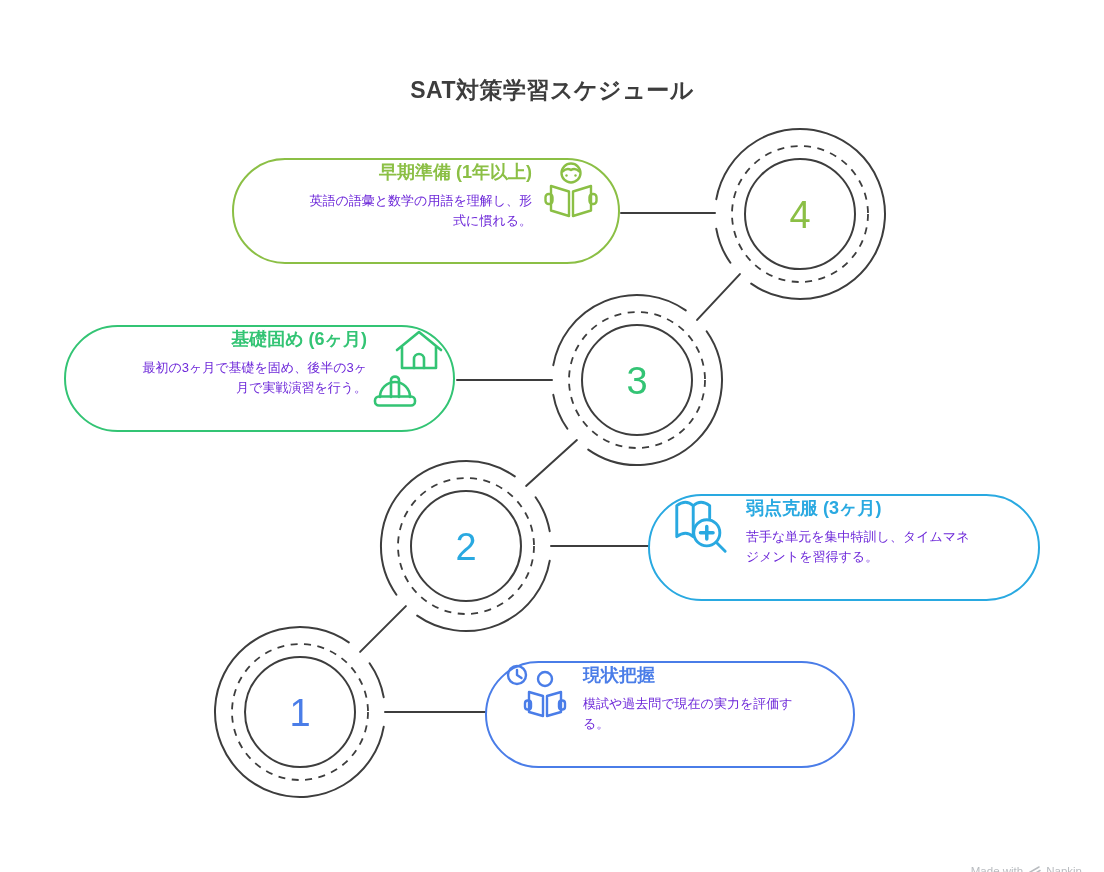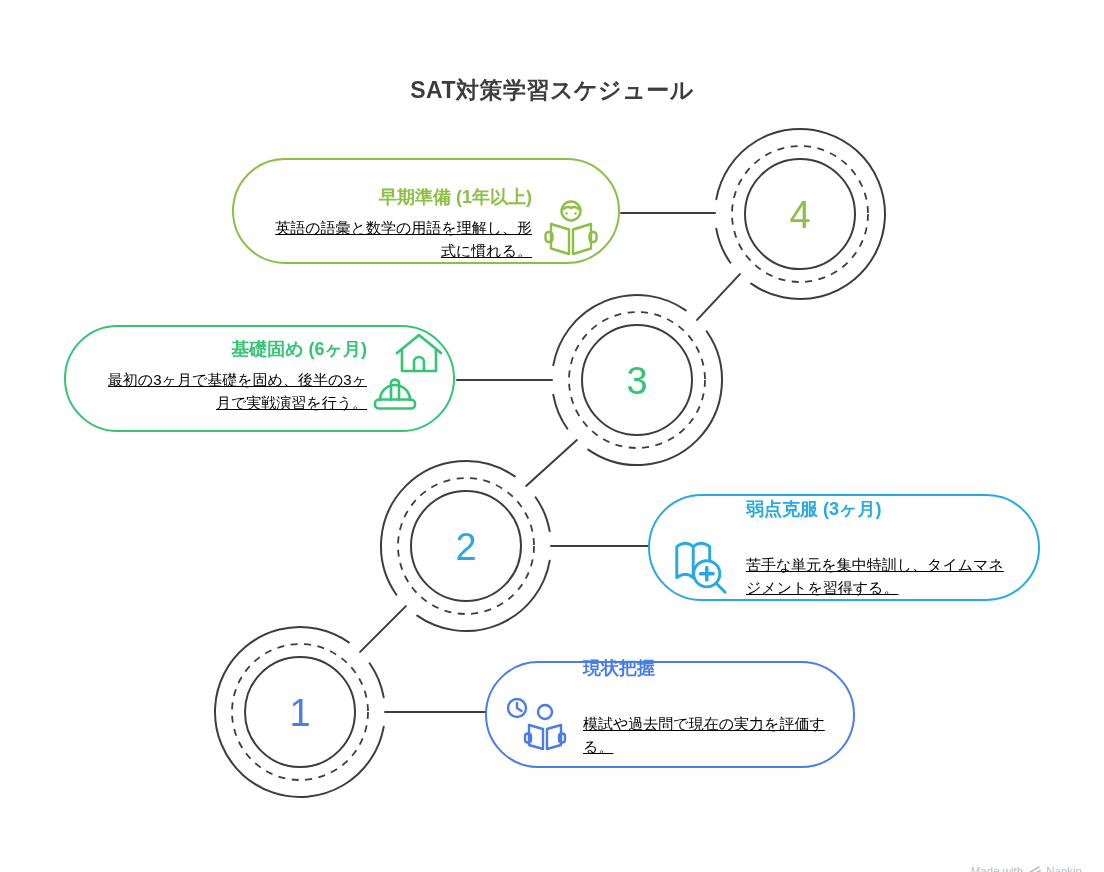--- a/index.html
+++ b/index.html
@@ -12,27 +12,27 @@
     position:absolute;left:0;top:60px;width:100%;
     text-align:center;font-size:23px;font-weight:700;color:#3d3d3d;
     letter-spacing:.5px;
   }
   svg.diagram{position:absolute;left:0;top:0;}
   .outline{stroke:#3d3d3d;stroke-width:2;fill:none;stroke-linecap:round;stroke-linejoin:round;}
   .ring-dash{stroke:#3d3d3d;stroke-width:1.8;fill:none;stroke-dasharray:7 6.5;}
   .step-number{font-size:38px;font-family:"Liberation Sans","DejaVu Sans",sans-serif;text-anchor:middle;}
   .pill{
     position:absolute;background:#fff;border:2px solid;border-radius:56px;
-    display:flex;align-items:flex-end;box-sizing:border-box;
+    display:flex;align-items:flex-start;box-sizing:border-box;
   }
   .pill .txt{flex:1;display:flex;flex-direction:column;justify-content:center;}
   .pill.align-right .txt{align-items:flex-end;text-align:right;}
-  .pill.align-left .txt{align-items:flex-start;text-align:left;gap:25px;}
+  .pill.align-left .txt{align-items:flex-start;text-align:left;}
   .step-title{font-size:18px;font-weight:600;margin-bottom:7px;}
-  .step-description{font-size:15px;line-height:1.55;color:#000000;white-space:pre-line;text-decoration:underline;}
+  .step-description{font-size:13px;line-height:1.55;color:#6d28d9;white-space:pre-line;}
   .icon-box{display:flex;align-items:center;justify-content:center;}
   .icon-box svg{display:block;}
   #pill-4{left:232px;top:158px;width:388px;height:106px;padding:0 14px 0 36px;}
   #pill-3{left:64px;top:325px;width:391px;height:107px;padding:0 8px 16px 34px;}
   #pill-2{left:648px;top:494px;width:392px;height:107px;padding:0 26px 0 18px;}
   #pill-1{left:485px;top:661px;width:370px;height:107px;padding:0 24px 8px 16px;}
   #pill-4 .icon-box{width:66px;margin-left:6px;}
   #pill-3 .icon-box{width:74px;margin-left:4px;}
   #pill-2 .icon-box{width:64px;margin-right:14px;}
   #pill-1 .icon-box{width:70px;margin-right:10px;}

